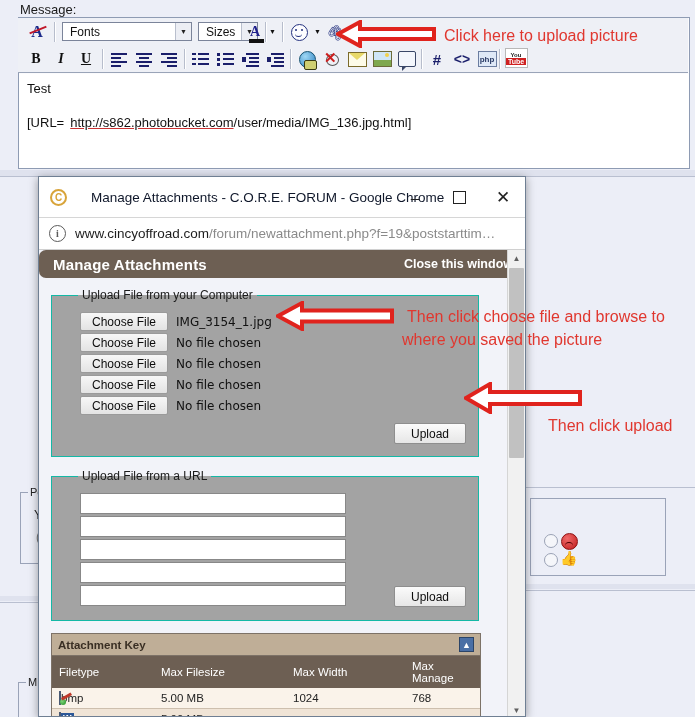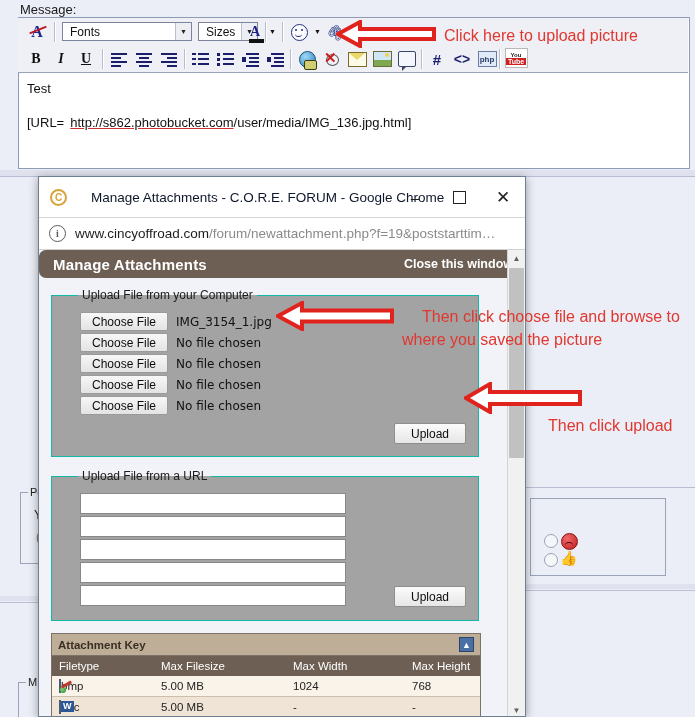--- a/index.html
+++ b/index.html
@@ -554,21 +554,21 @@
         <div class="ak-title">
           <span>Attachment Key</span>
           <span class="ak-collapse">▲</span>
         </div>
         <table class="akt">
           <thead>
             <tr>
               <th style="width:88px">Filetype</th>
               <th style="width:118px">Max Filesize</th>
               <th style="width:105px">Max Width</th>
-              <th>Max Height</th>
+              <th>Max Manage</th>
             </tr>
           </thead>
           <tbody>
             <tr>
               <td>
                 <span class="ftcell"><span class="ft-ico paint"></span><span>bmp</span></span>
               </td>
               <td>5.00 MB</td>
               <td>1024</td>
               <td>768</td>
@@ -602,21 +602,21 @@
     <polygon points="2,14 24,2 24,9 98,9 98,19 24,19 24,26" fill="#ffffff" stroke="#e0231d" stroke-width="4" stroke-linejoin="miter"></polygon>
   </svg>
 </div>
 <div class="anno-text" style="left:444px;top:25px;">Click here to upload picture</div>
 
 <div class="arrow-left" style="left:276px;top:301px;">
   <svg width="118" height="30" viewBox="0 0 118 30">
     <polygon points="2,15 26,2 26,9.5 116,9.5 116,20.5 26,20.5 26,28" fill="#ffffff" stroke="#e0231d" stroke-width="4" stroke-linejoin="miter"></polygon>
   </svg>
 </div>
-<div class="anno-text" style="left:422px;top:306px;">Then click choose file and browse to</div>
+<div class="anno-text" style="left:407px;top:306px;">Then click choose file and browse to</div>
 <div class="anno-text" style="left:402px;top:329px;">where you saved the picture</div>
 
 <div class="arrow-left" style="left:464px;top:382px;">
   <svg width="118" height="32" viewBox="0 0 118 32">
     <polygon points="2,16 26,2 26,10 116,10 116,22 26,22 26,30" fill="#ffffff" stroke="#e0231d" stroke-width="4" stroke-linejoin="miter"></polygon>
   </svg>
 </div>
 <div class="anno-text" style="left:548px;top:415px;">Then click upload</div>
 
 </body></html>

